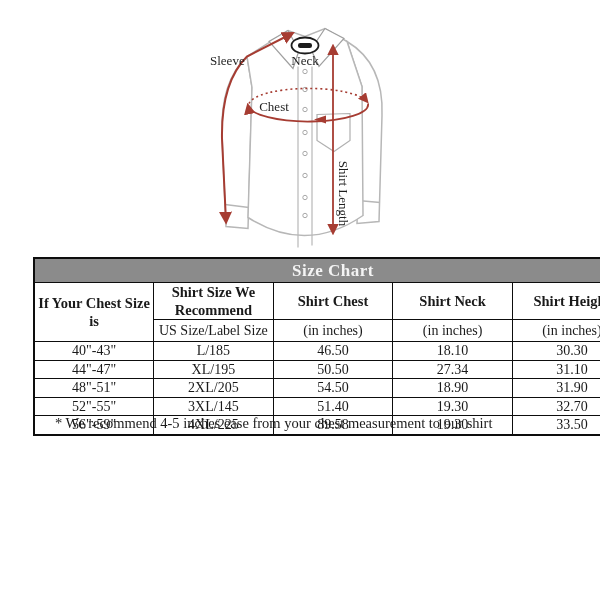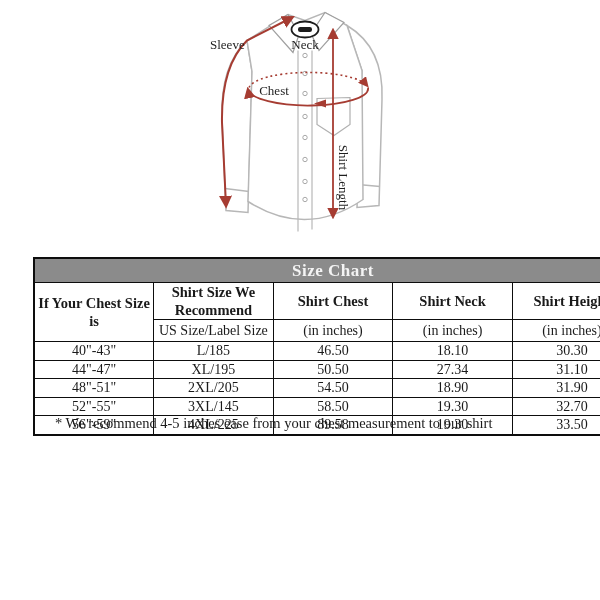--- a/index.html
+++ b/index.html
@@ -8,21 +8,21 @@
     background: #ffffff;
     position: relative;
     font-family: "Liberation Serif", "DejaVu Serif", serif;
     color: #1a1a1a;
     overflow: hidden;
   }
 
   
   .diagram {
     position: absolute;
-    left: 186px; top: 6px;
+    left: 186px; top: 22px;
     width: 244px; height: 240px; text-align: center;
   }
   .diagram svg { width: 100%; height: 100%; display: block; }
   .diag-label {
     font-family: "Liberation Serif", "DejaVu Serif", serif;
     font-size: 13px;
     fill: #1f1f1f;
   }
 
   
@@ -168,21 +168,21 @@
     <tr class="data-row">
       <td>48"-51"</td>
       <td>2XL/205</td>
       <td>54.50</td>
       <td>18.90</td>
       <td>31.90</td>
     </tr>
     <tr class="data-row">
       <td>52"-55"</td>
       <td>3XL/145</td>
-      <td>58.50</td>
+      <td>51.40</td>
       <td>19.30</td>
       <td>32.70</td>
     </tr>
     <tr class="data-row">
       <td>56"-59"</td>
       <td>4XL/225</td>
       <td>89.58</td>
       <td>19.30</td>
       <td>33.50</td>
     </tr>

